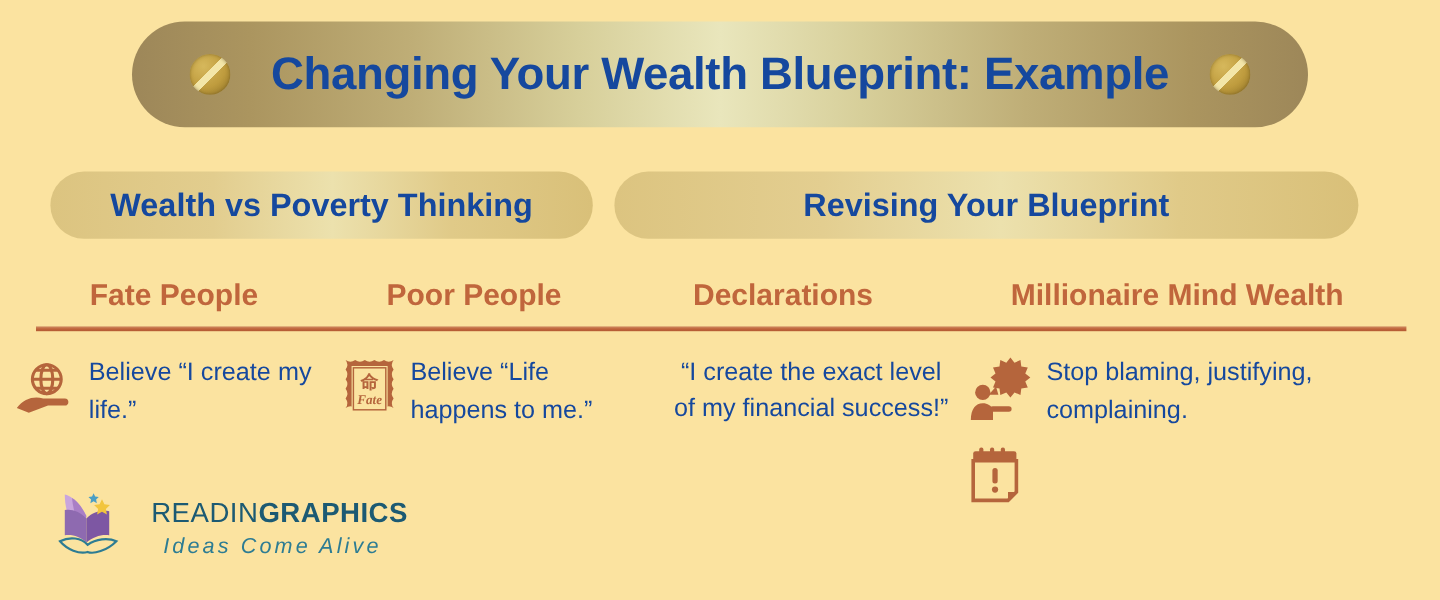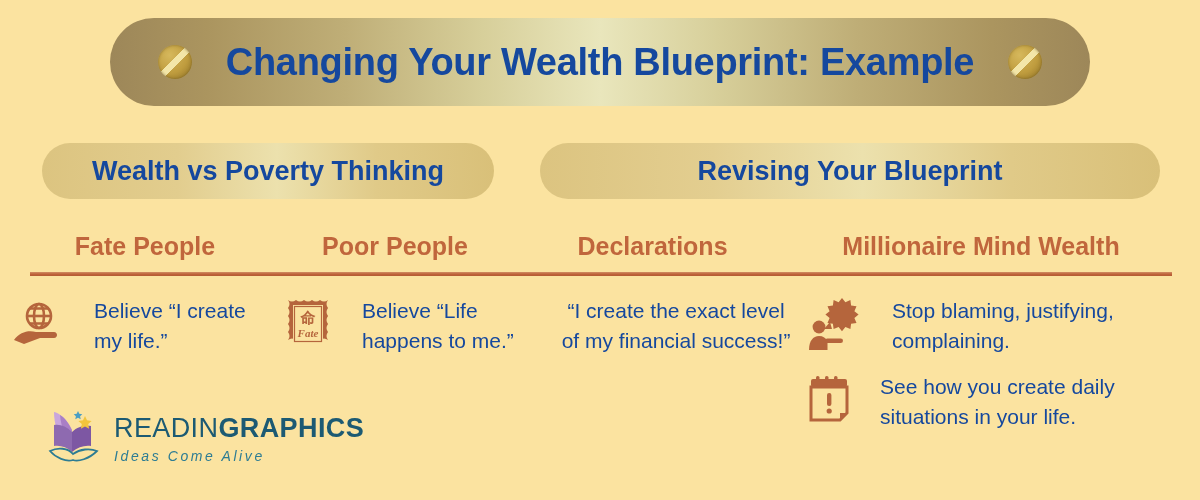--- a/index.html
+++ b/index.html
@@ -65,21 +65,21 @@
     display: flex;
     align-items: center;
     justify-content: center;
   }
   #pill-left {
     left: 42px;
     width: 452px;
     background: linear-gradient(90deg, #dcc480 0%, #e2cd8e 30%, #ece1ad 52%, #e0ca88 74%, #d9c079 100%);
   }
   #pill-right {
-    left: 540px;
+    left: 512px;
     width: 620px;
     background: linear-gradient(90deg, #dcc480 0%, #e3ce90 28%, #ece1ad 52%, #e0ca88 76%, #d9c079 100%);
   }
   .section-title {
     font-size: 27px;
     font-weight: bold;
     color: #15489e;
     white-space: nowrap;
   }
 
@@ -105,22 +105,22 @@
     top: 272px;
     width: 1142px;
     height: 4px;
     background: linear-gradient(180deg, #d08e63 0%, #bf6239 55%, #b35b34 100%);
   }
 
   
   .cell {
     position: absolute;
     display: flex;
-    align-items: center;
-    gap: 28px;
+    align-items: flex-end;
+    gap: 8px;
   }
   .cell-text {
     font-size: 21px;
     color: #15489e;
     line-height: 1.45;
   }
   #cell-rich    { left: 10px;  top: 296px; width: 262px; }
   #cell-poor    { left: 282px; top: 296px; width: 250px; }
   #cell-action1 { left: 806px; top: 296px; width: 378px; }
   #cell-action2 { left: 806px; top: 372px; width: 378px; }
@@ -150,34 +150,35 @@
     display: flex;
     align-items: center;
     gap: 10px;
   }
   #logo-text-wrap {
     display: flex;
     flex-direction: column;
     line-height: 1;
   }
   #logo-wordmark {
-    font-size: 27px;
+    font-size: 23px;
     color: #1c5a73;
     letter-spacing: 0.4px;
     white-space: nowrap;
+    margin-left: 12px;
   }
   #logo-wordmark .light { font-weight: normal; }
   #logo-wordmark .bold  { font-weight: bold; }
   #logo-tagline {
     margin-top: 7px;
-    font-size: 14px;
+    font-size: 18px;
     font-style: italic;
     color: #2d7c93;
     letter-spacing: 2.6px;
-    text-align: left;
+    text-align: center;
     white-space: nowrap;
   }
 </style>
 </head>
 <body>
 
 <div id="title-banner">
   <span class="screw"></span>
   <span id="title-text">Changing Your Wealth Blueprint: Example</span>
   <span class="screw"></span>
@@ -258,21 +259,20 @@
         <rect x="28" y="1" width="3.5" height="6" rx="1.6"></rect>
       </g>
       <path d="M5 12 H41 V38 L34 45 H5 Z" fill="none" stroke="#b5653c" stroke-width="3"></path>
       <path d="M41 38 L34 45 L34 38 Z" fill="#b5653c"></path>
       <g fill="#b5653c">
         <rect x="21" y="18" width="4.4" height="13" rx="2.1"></rect>
         <circle cx="23.2" cy="36" r="2.6"></circle>
       </g>
     </svg>
   </span>
-  <span class="cell-text">See how you create daily situations in your life.</span>
 </div>
 
 <div id="logo">
   <span class="icon-box">
     <svg width="62" height="58" viewBox="0 0 62 58">
       <path d="M30 22 C24 10 17 5 12 4 C12 16 16 28 22 36 Z" fill="#c9a6dd"></path>
       <path d="M30 22 C26 14 22 9 18 7 C19 18 23 30 28 38 Z" fill="#a97fc6"></path>
       <path d="M30 24 C24 18 18 16 12 17 L12 38 C18 37 25 39 30 44 Z" fill="#8e6ab0"></path>
       <path d="M30 24 C36 18 43 17 49 18 L49 38 C43 37 36 39 30 44 Z" fill="#7d57a3"></path>
       <path d="M8 43 C16 39 26 40 31 46 C38 41 48 40 55 43 C47 51 36 54 31 52 C24 54 14 50 8 43 Z" fill="none" stroke="#2d7c93" stroke-width="1.8"></path>

